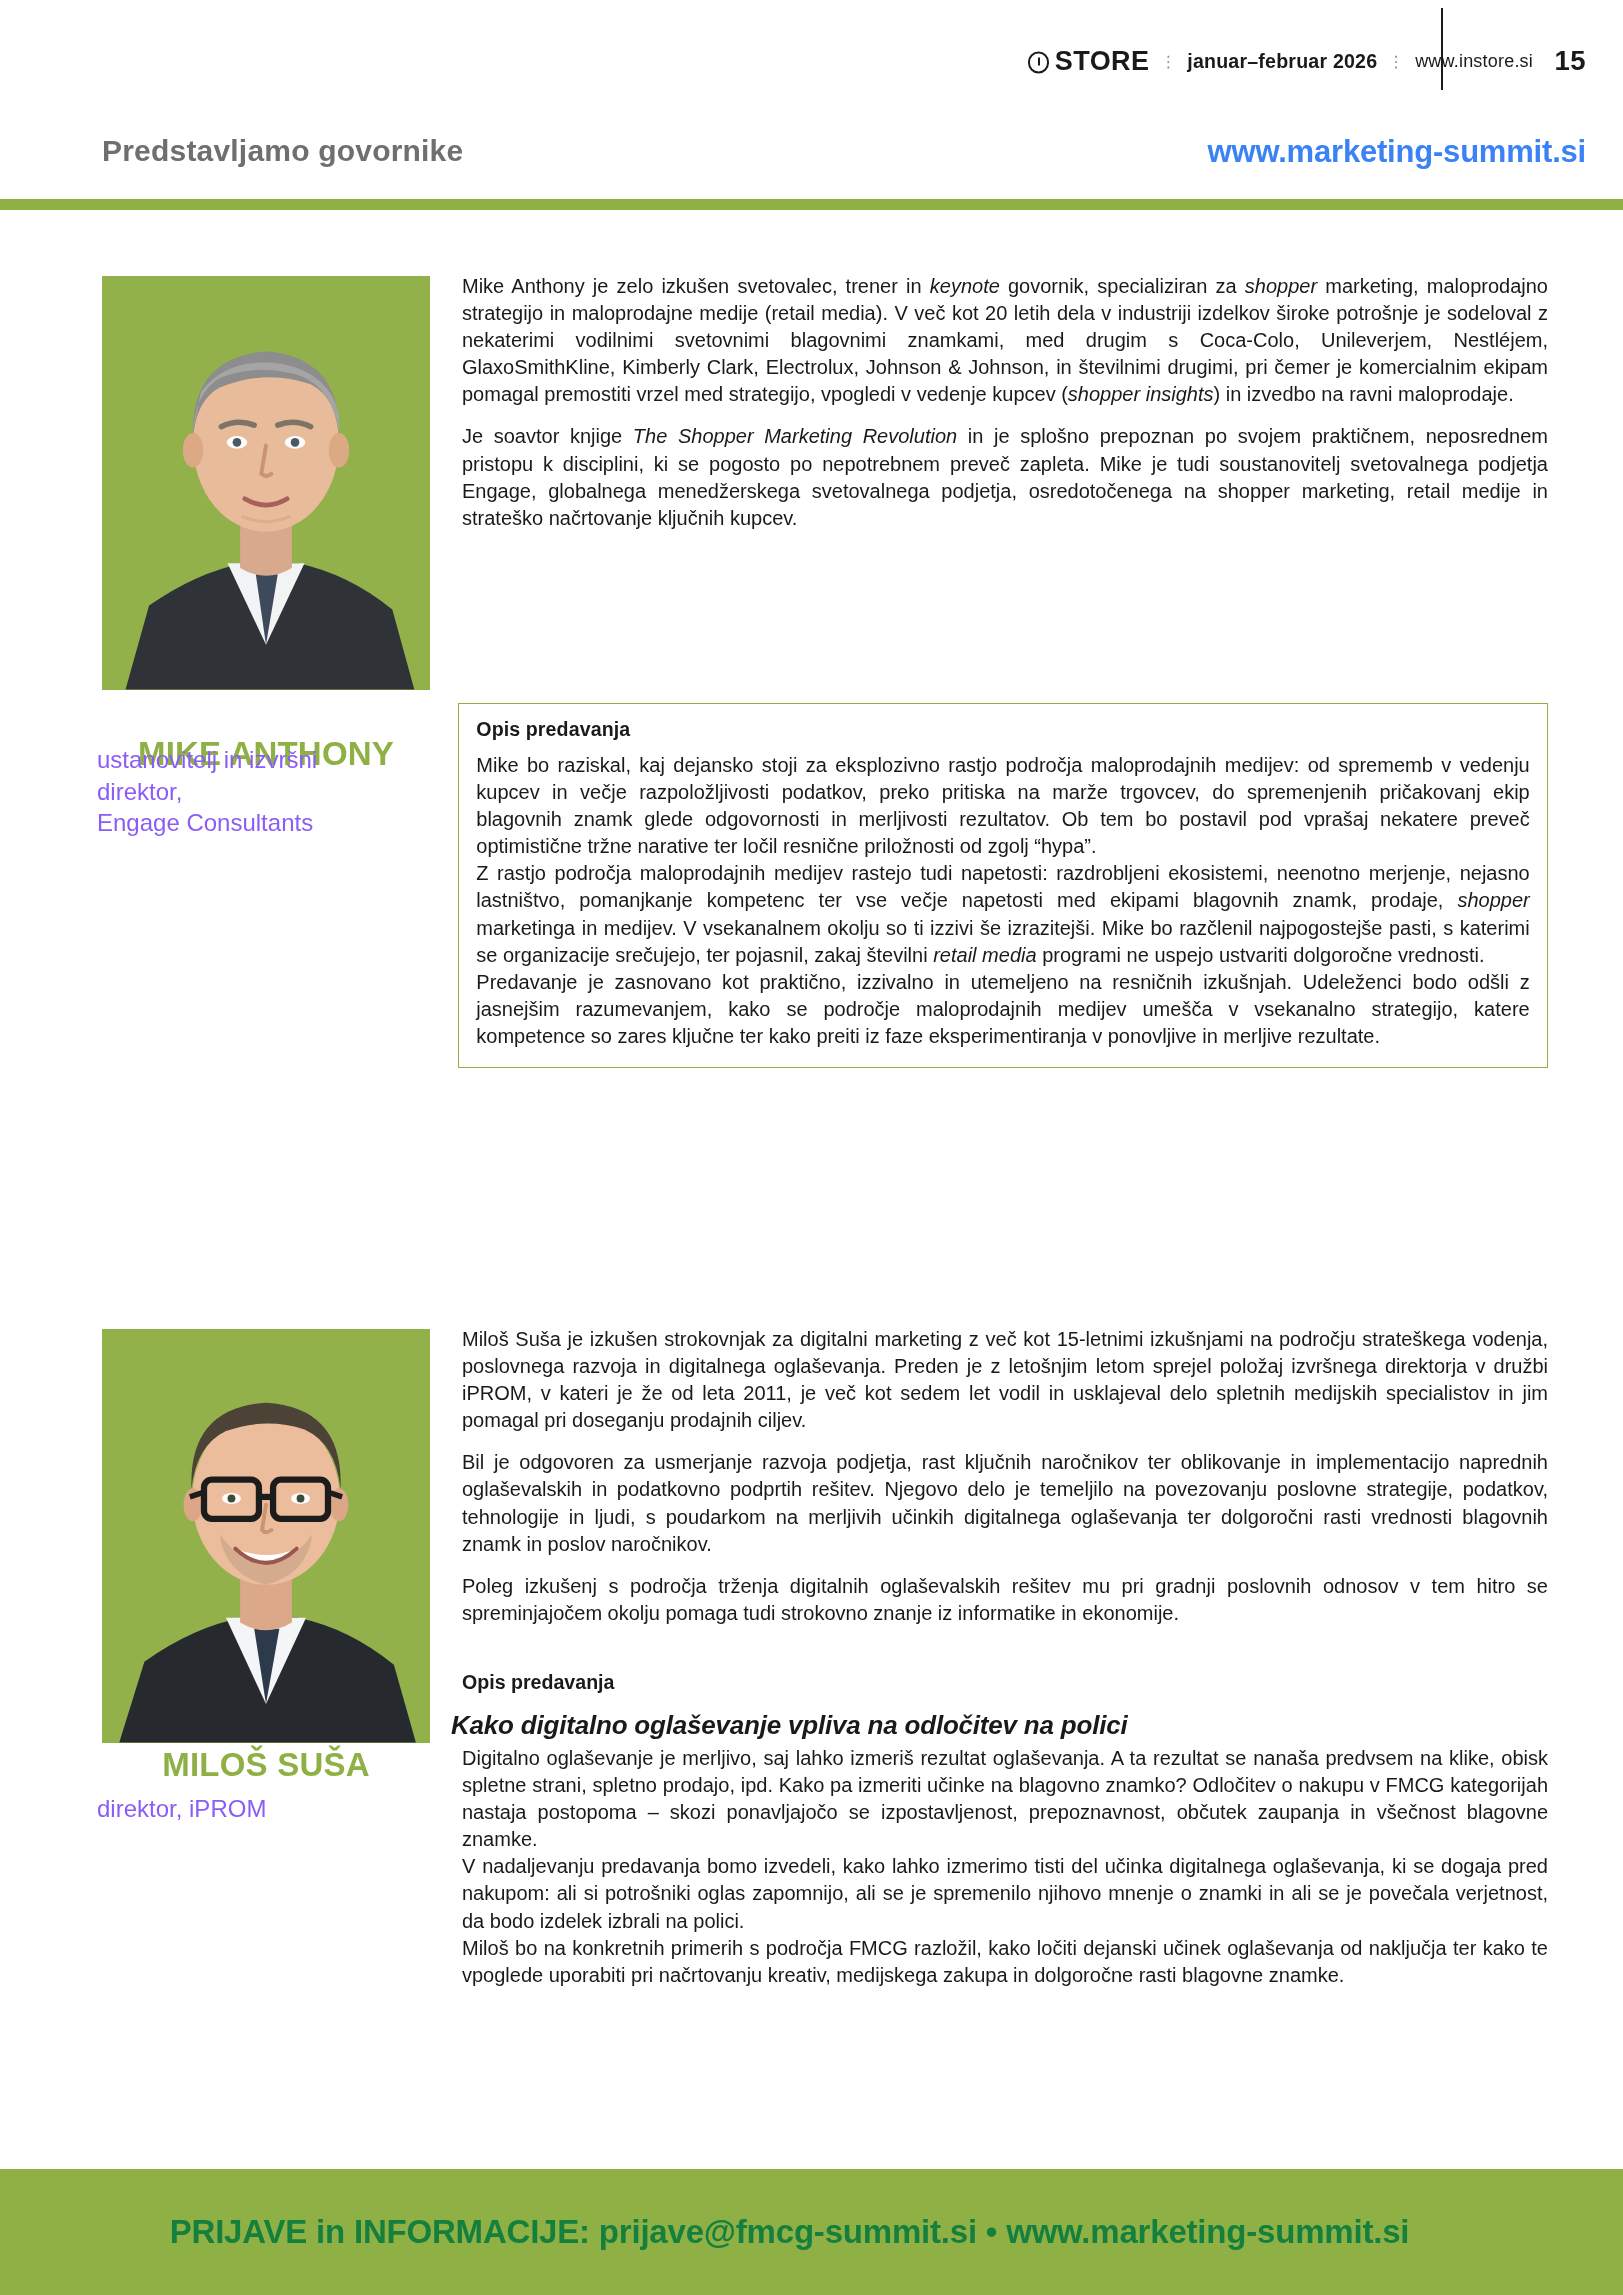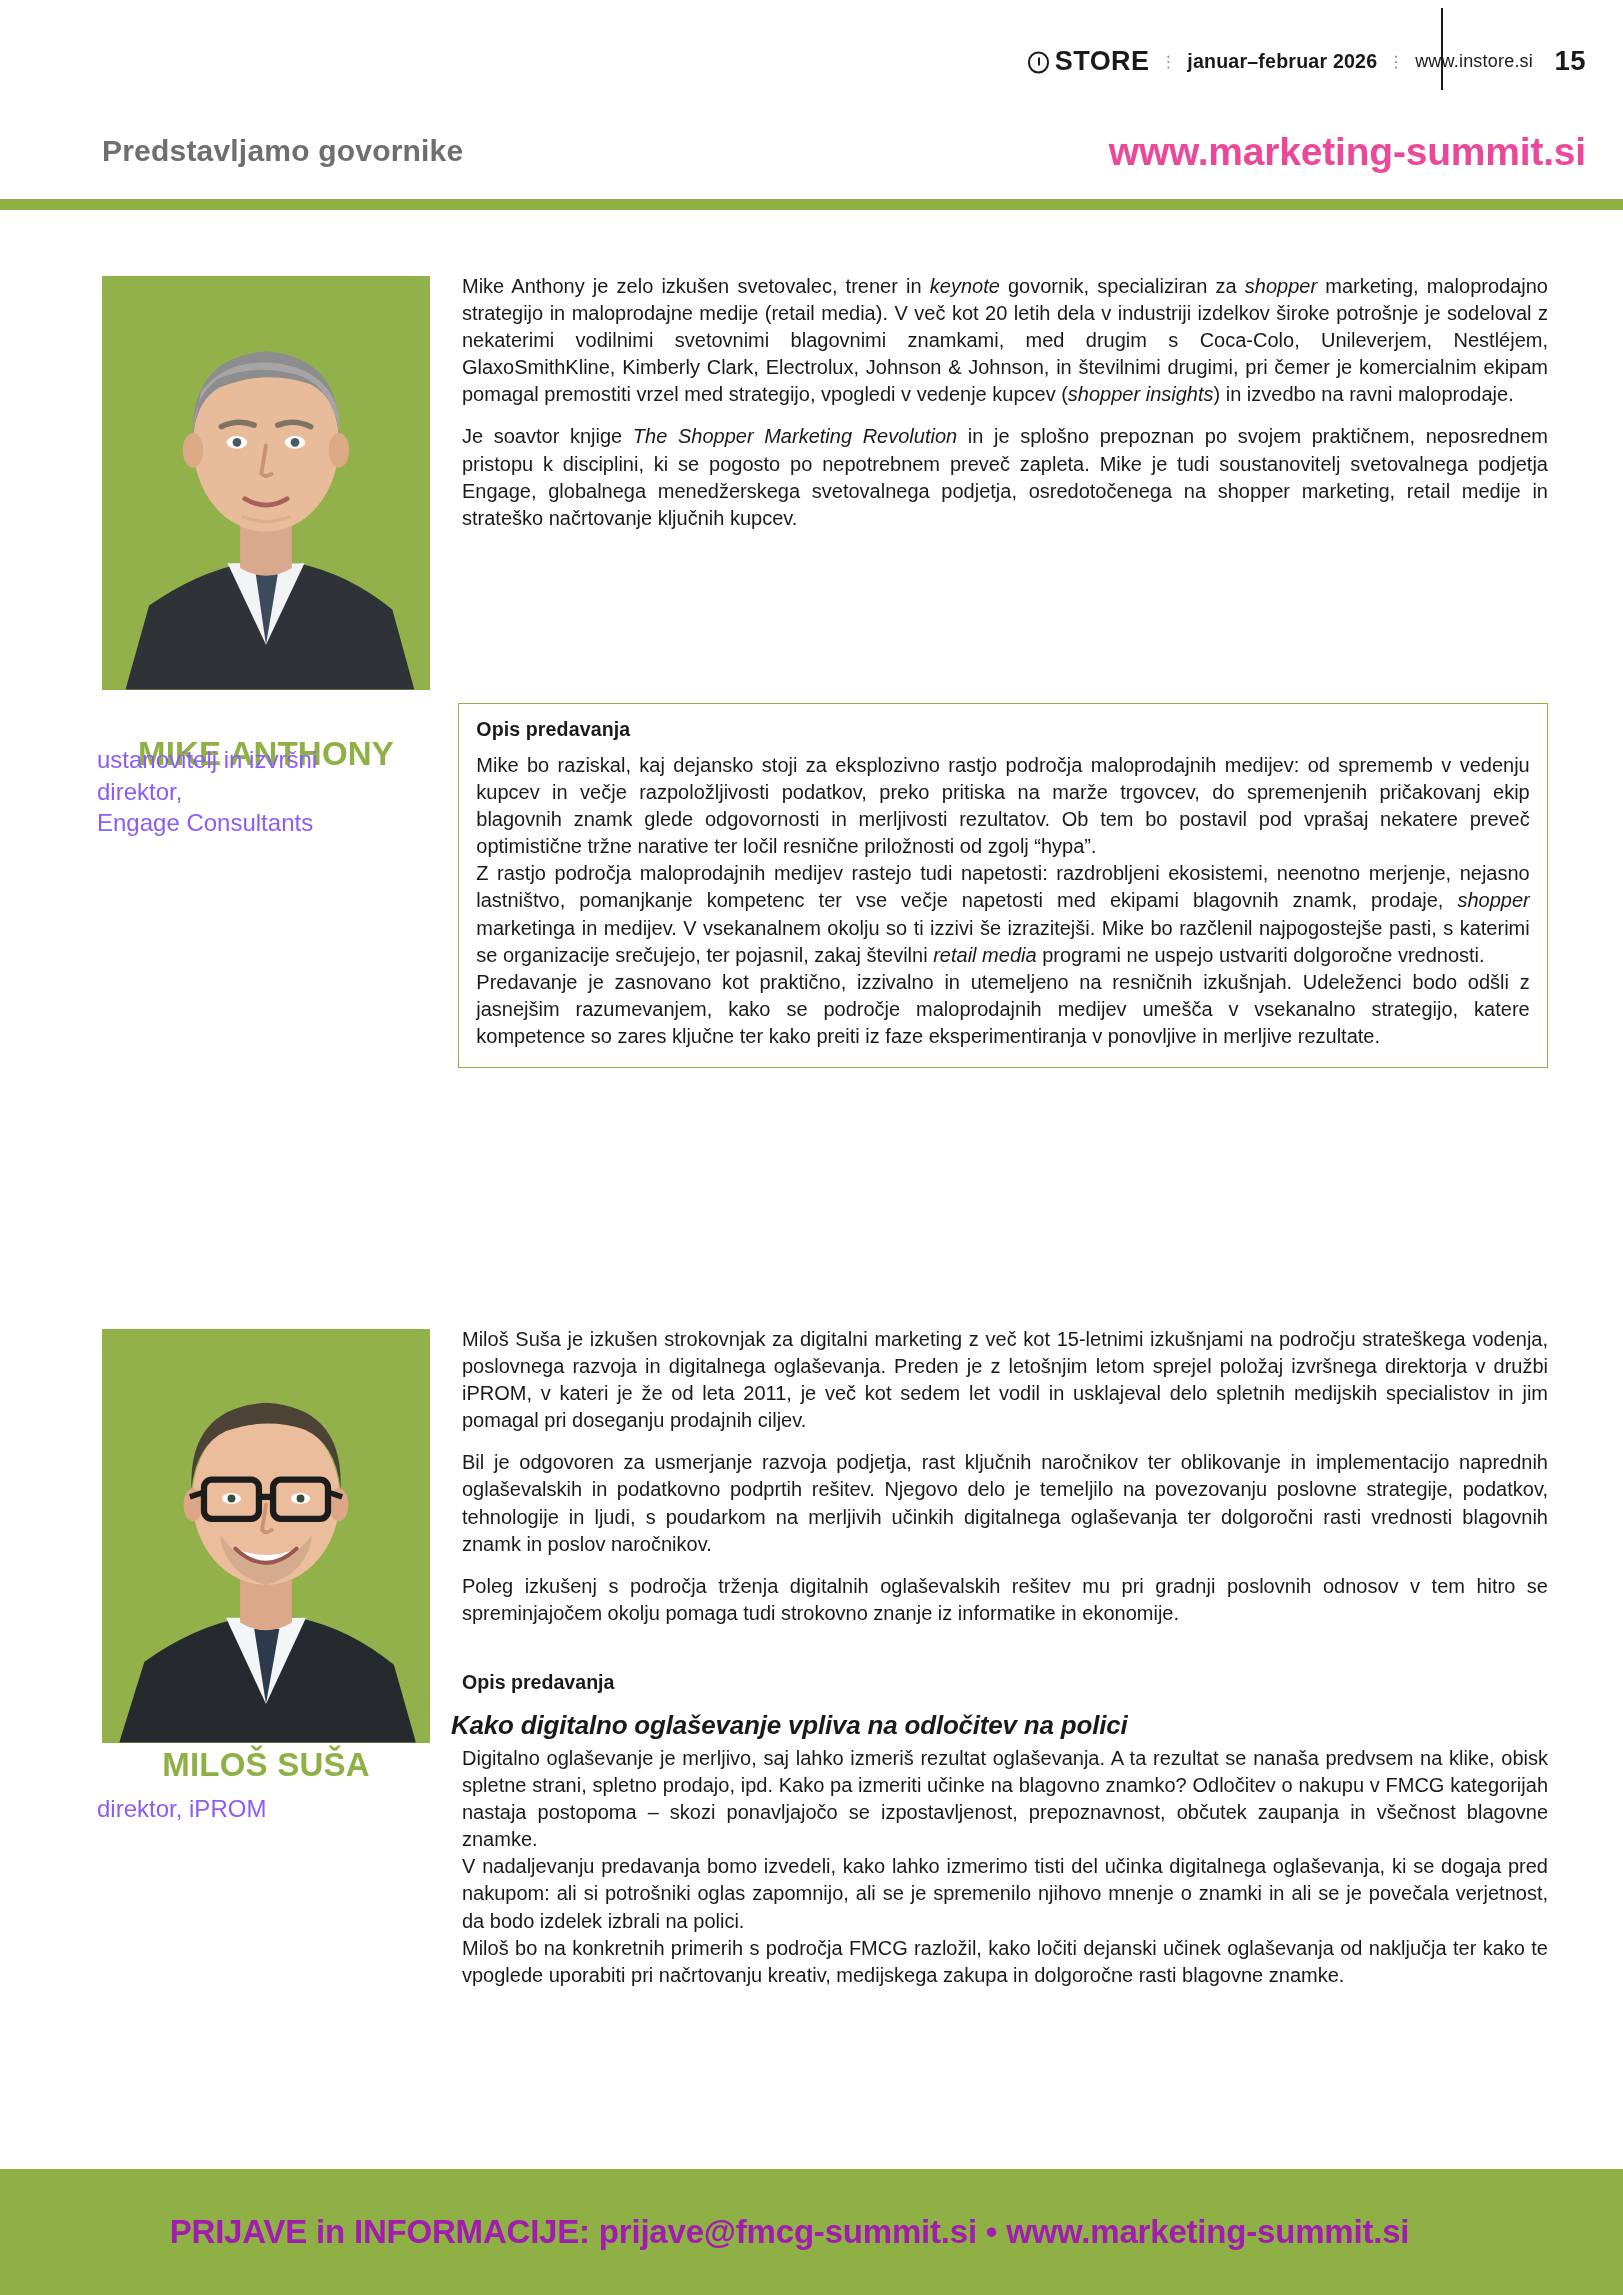--- a/index.html
+++ b/index.html
@@ -84,23 +84,23 @@
     font-size:30px;
     font-weight:bold;
     color:#6f6f6f;
     letter-spacing:0.2px;
   }
   .summit-url {
     position:absolute;
     right:37px;
     top:152px;
     transform:translateY(-50%);
-    font-size:39px;
-    font-weight:bold;
-    color:#ec4899;
+    font-size:31px;
+    font-weight:bold;
+    color:#3b82f6;
     letter-spacing:-0.2px;
   }
   .green-bar-top {
     position:absolute;
     left:0; top:199px;
     width:1623px; height:11px;
     background:#8fb045;
   }
   .portrait {
     position:absolute;
@@ -198,21 +198,21 @@
     background:#8fb045;
   }
   .footer-text {
     position:absolute;
     left:0; bottom:0;
     width:1579px;
     height:126px;
     display:flex;
     align-items:center;
     justify-content:center;
-    color:#a21caf;
+    color:#15803d;
     font-size:33px;
     font-weight:bold;
     letter-spacing:-0.2px;
   }
 
   em { font-style:italic; }
 </style>
 </head>
 <body>
 

